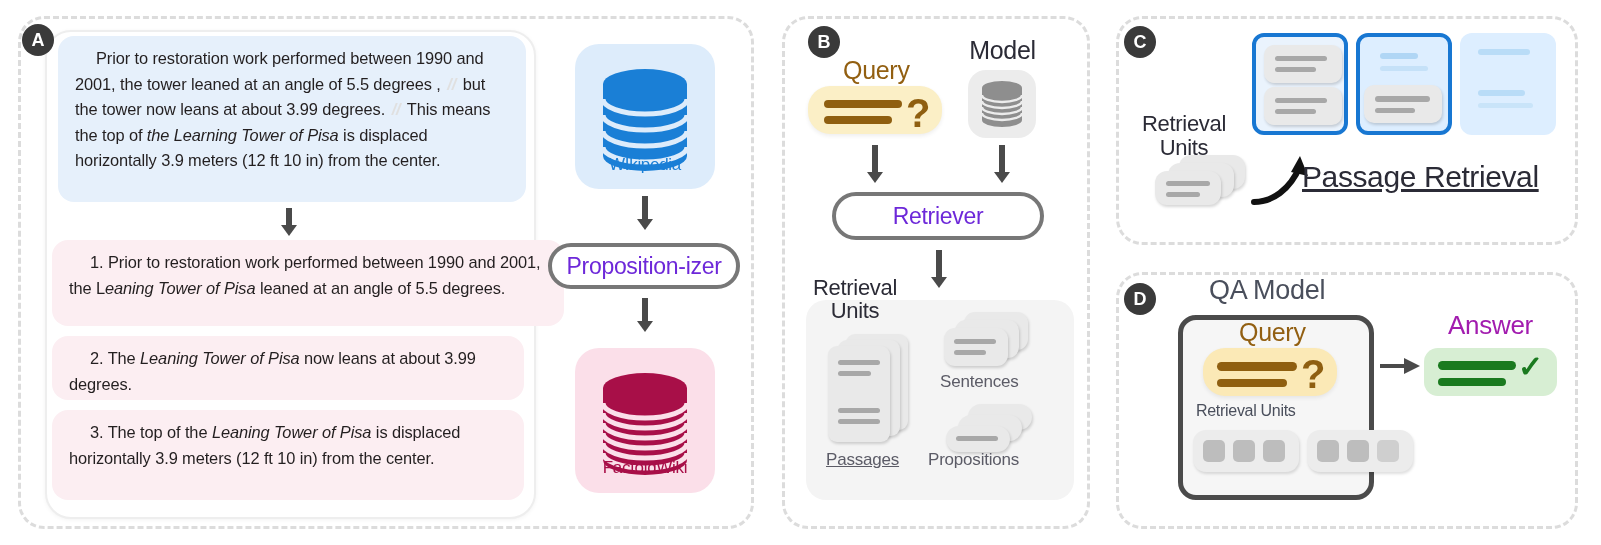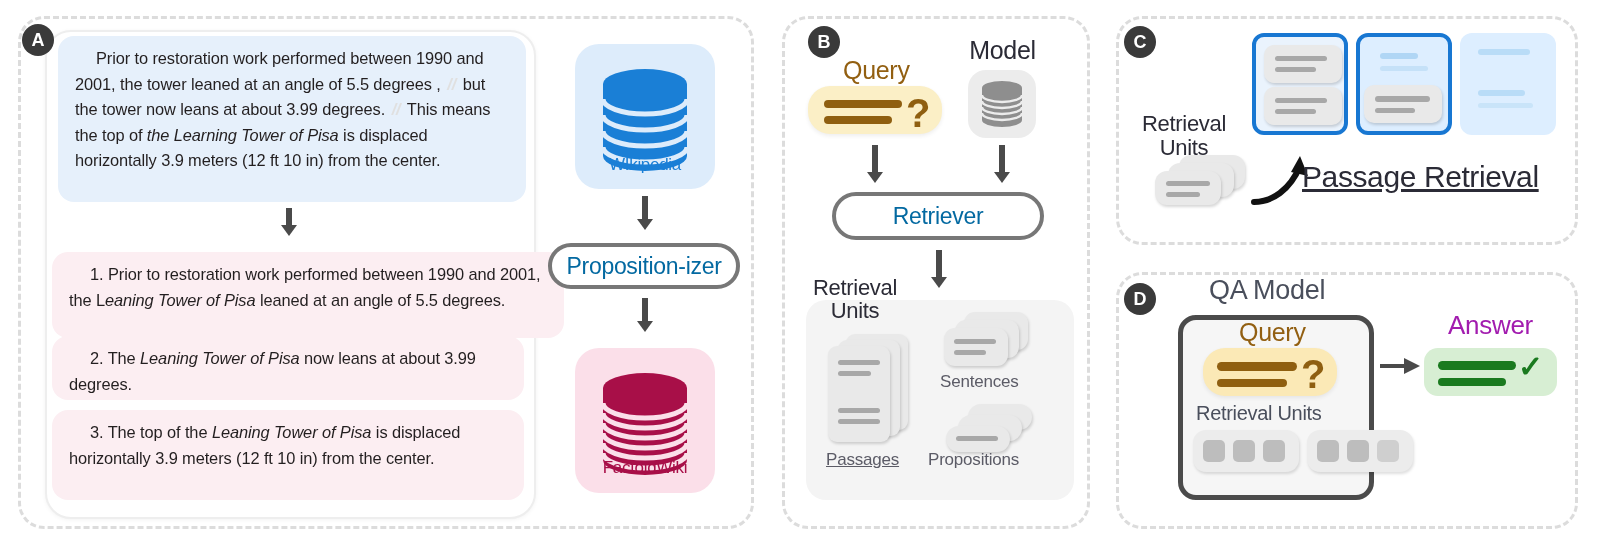--- a/index.html
+++ b/index.html
@@ -43,21 +43,21 @@
 
   .txtbox{
     position:absolute;box-sizing:border-box;
     border-radius:16px;
     font-size:16.4px;line-height:25.5px;
     padding:10px 17px 11px 17px;
     letter-spacing:-0.1px;
   }
   #src-box{left:58px;top:36px;width:468px;height:166px;background:#e6f0fb;}
   .prop{background:#fceef2;}
-  #prop1{left:52px;top:240px;width:512px;height:86px;margin-top:12px;}
+  #prop1{left:52px;top:240px;width:512px;height:86px;}
   #prop2{left:52px;top:336px;width:472px;height:64px;}
   #prop3{left:52px;top:410px;width:472px;height:90px;}
   .ind{display:inline-block;width:21px;}
   .it{font-style:italic;}
   .sep{color:#e0e0e0;font-style:italic;font-weight:700;padding:0 2px;}
 
   
   .darr{position:absolute;width:16px;}
   .darr .stem{position:absolute;left:5px;top:0;width:6px;background:#4a4a4a;}
   .darr .head{
@@ -71,21 +71,21 @@
   .dblabel{
     position:absolute;text-align:center;
     font-size:17px;font-weight:500;letter-spacing:-0.3px;
   }
 
   
   .pill{
     position:absolute;box-sizing:border-box;
     background:#ffffff;border:4px solid #777777;border-radius:26px;
     display:flex;align-items:center;justify-content:center;
-    font-size:23px;color:#0369a1;letter-spacing:-0.3px;
+    font-size:23px;color:#6d28d9;letter-spacing:-0.3px;
   }
 
   
   #query-b{position:absolute;left:808px;top:86px;width:134px;height:48px;
     background:#fbefc6;border-radius:22px;box-shadow:0 2px 4px rgba(0,0,0,.07);}
   .qlabel{position:absolute;font-size:25px;color:#925f11;letter-spacing:-0.3px;}
   .qbar{position:absolute;background:#8f5f10;border-radius:6px;}
   .qmark{position:absolute;color:#8f5f10;font-size:40px;font-weight:700;line-height:1;}
 
   #corpus-tile{position:absolute;left:968px;top:70px;width:68px;height:68px;
@@ -116,21 +116,21 @@
   .slot-sel{border:4px solid #1877d2;}
   .slot-blue{background:#ddeeff;}
 
   
   #qa-label{position:absolute;left:1209px;top:275px;font-size:27px;color:#4a4f5c;
     letter-spacing:-0.3px;}
   #qa-box{position:absolute;left:1178px;top:315px;width:196px;height:185px;
     box-sizing:border-box;background:#f6f6f6;border:5px solid #4b4b4b;border-radius:18px;}
   #query-d{position:absolute;left:1203px;top:348px;width:134px;height:48px;
     background:#fbe9b6;border-radius:22px;box-shadow:0 2px 4px rgba(0,0,0,.07);}
-  #ru-d-label{position:absolute;left:1196px;top:402px;font-size:20px;color:#4a4f5c;
+  #ru-d-label{position:absolute;left:1196px;top:402px;font-size:16px;color:#4a4f5c;
     letter-spacing:-0.3px;}
   .chipbar{position:absolute;background:#ececec;border-radius:13px;
     box-shadow:1px 2px 3px rgba(0,0,0,.13);}
   .chip{position:absolute;background:#bdbdbd;border-radius:5px;}
   #answer-box{position:absolute;left:1424px;top:348px;width:133px;height:48px;
     background:#d7eed3;border-radius:14px;}
   #answer-label{position:absolute;left:1424px;top:310px;width:133px;text-align:center;
     font-size:26px;color:#a21caf;letter-spacing:-0.3px;}
   .abar{position:absolute;background:#1a7a1f;border-radius:5px;}
   #check{position:absolute;left:1518px;top:352px;font-size:30px;color:#1a7a1f;

